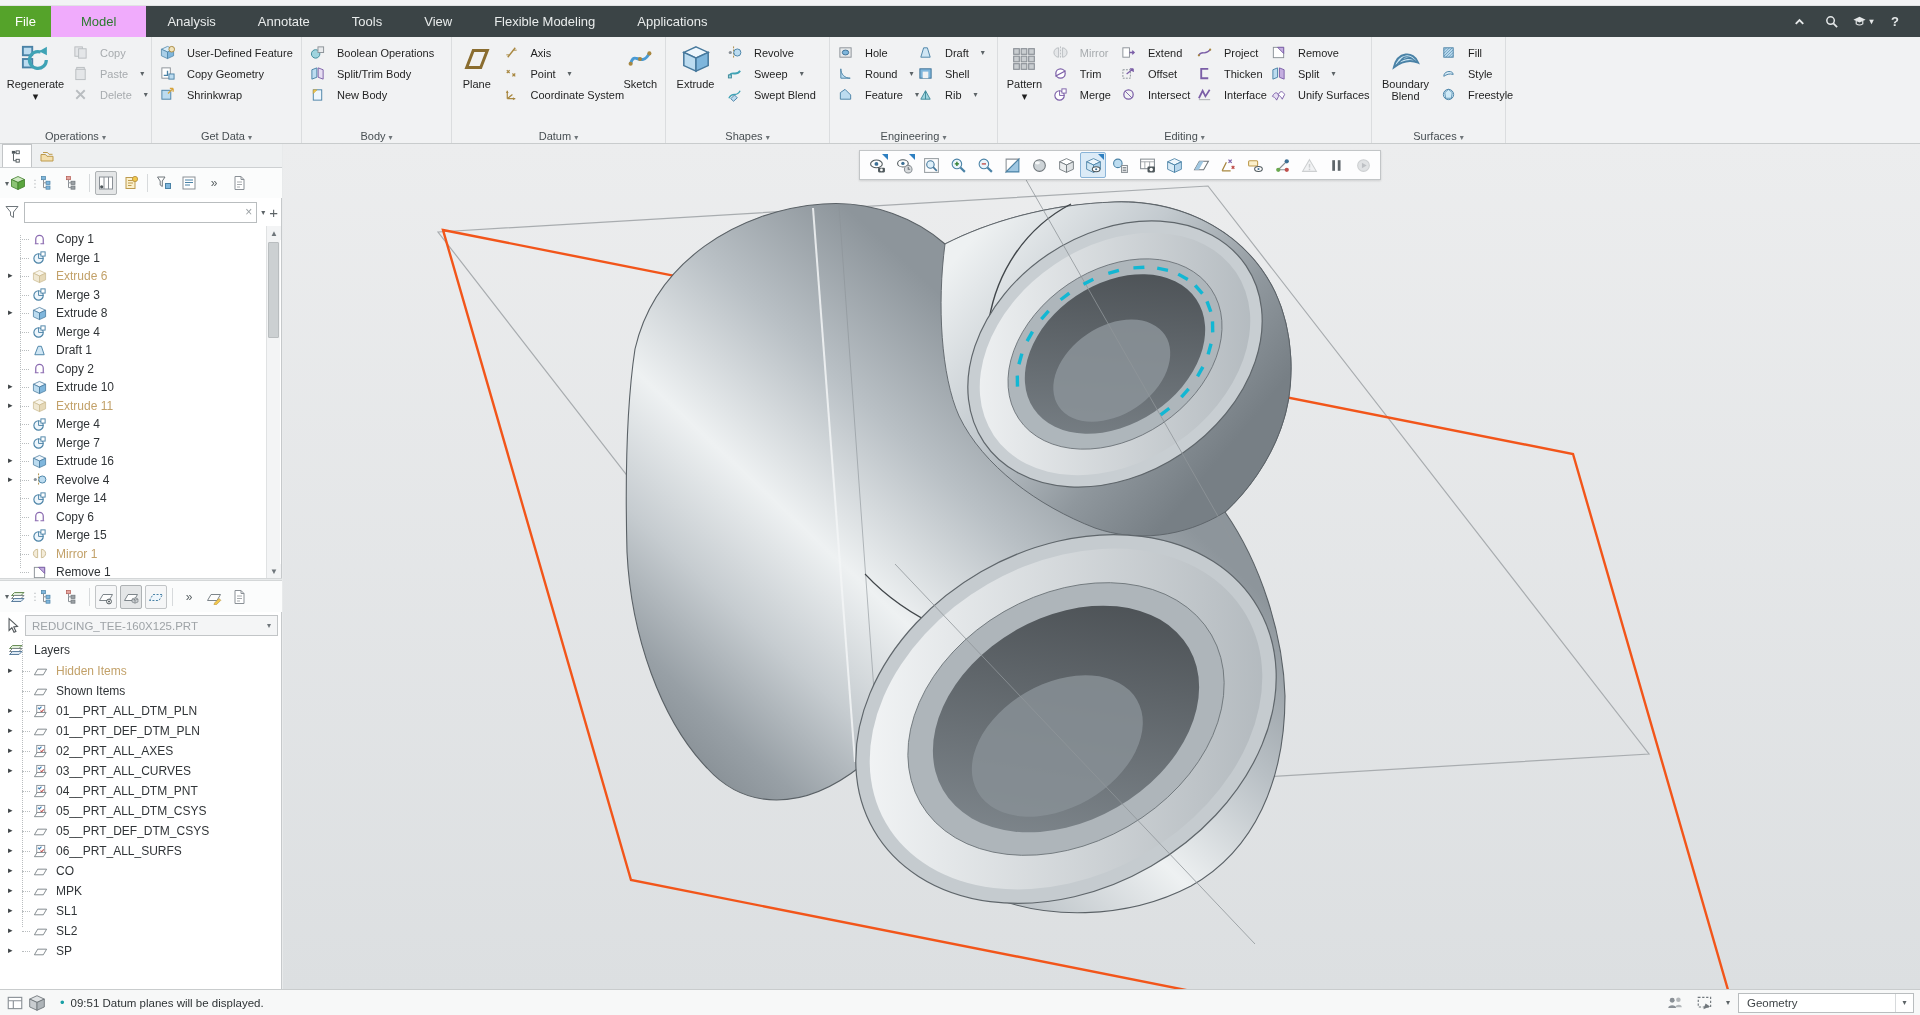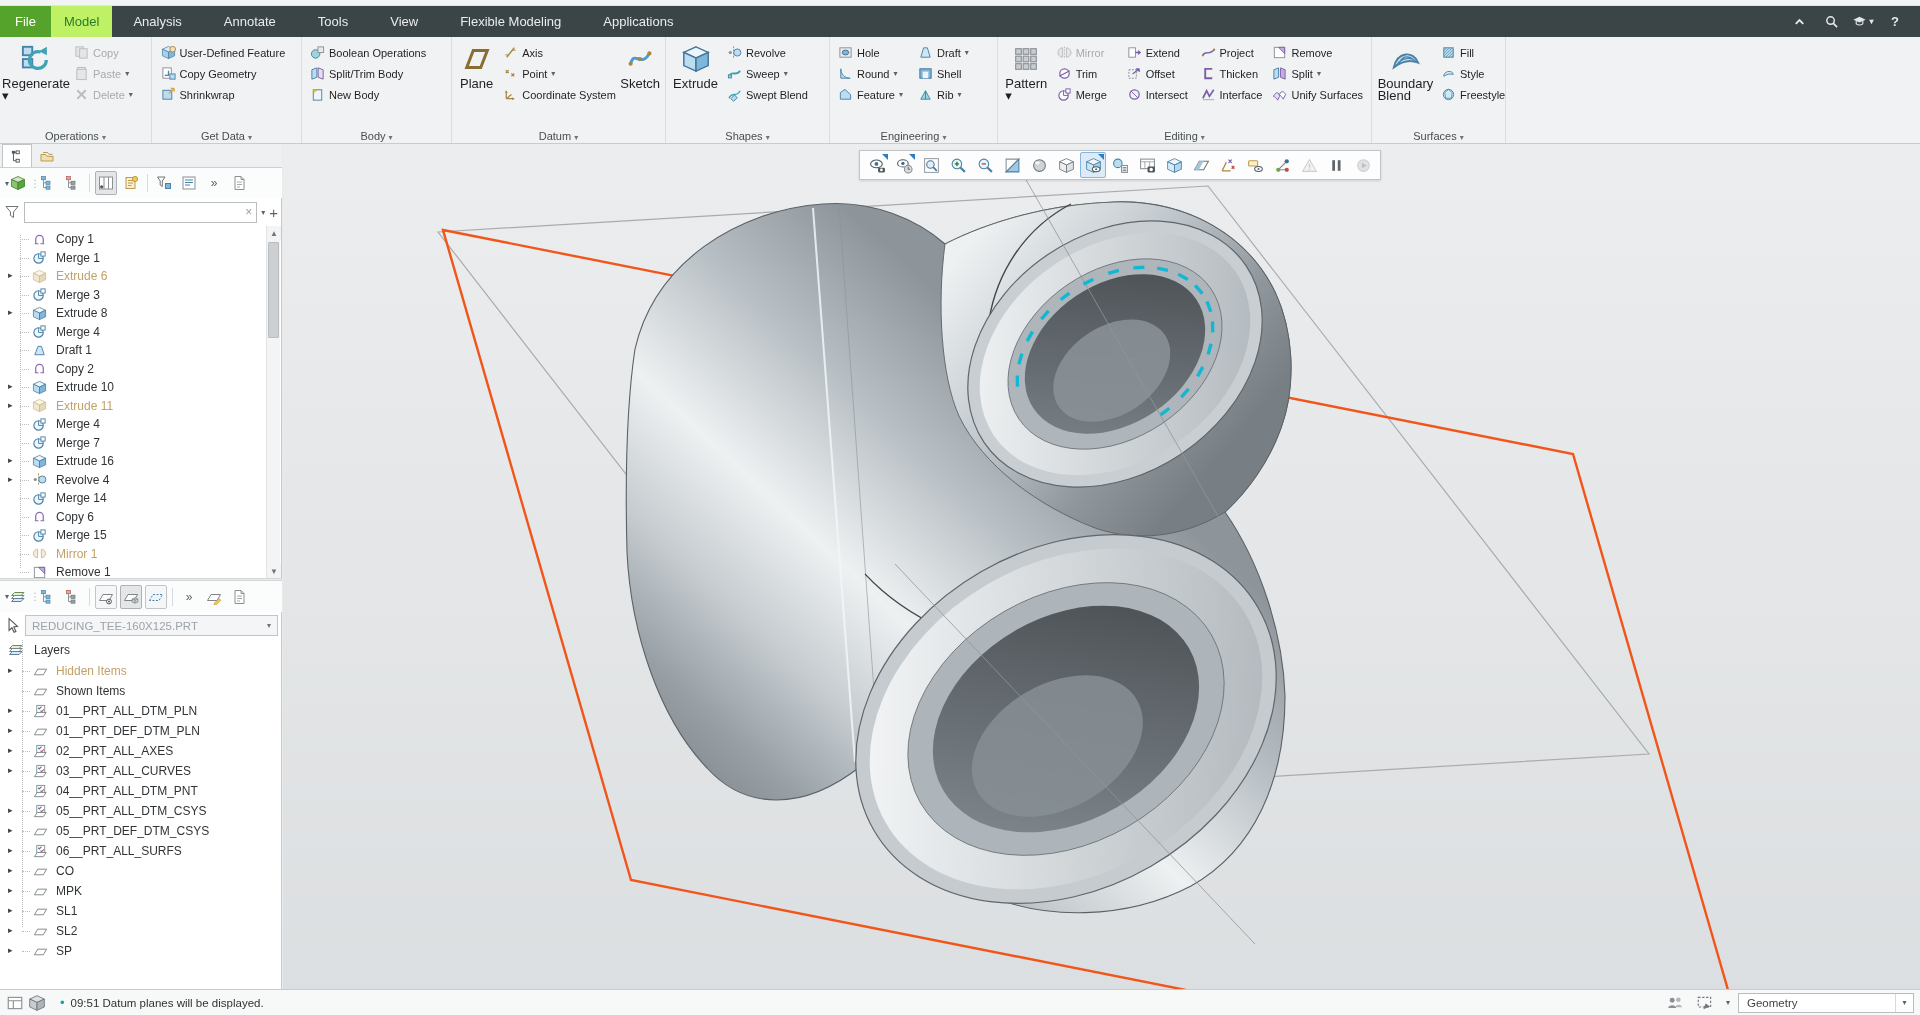--- a/index.html
+++ b/index.html
@@ -2,36 +2,36 @@
 <html><head>
 <meta charset="utf-8">
 <style>
 *{margin:0;padding:0;box-sizing:border-box}
 html,body{width:1920px;height:1015px;overflow:hidden;font-family:"Liberation Sans",sans-serif;background:#e8eaeb;-webkit-font-smoothing:antialiased}
 #topstrip{position:absolute;left:0;top:0;width:1920px;height:6px;background:#f2f3f4;border-bottom:1px solid #e0e2e3}
 
 #tabbar{position:absolute;left:0;top:6px;width:1920px;height:31px;background:#3b4446;display:flex;align-items:stretch}
 .tab{color:#e9ecec;font-size:13px;display:flex;align-items:center;padding:0 21px;cursor:default;white-space:nowrap}
 .tab.file{background:#55a32a;color:#fff;padding:0 15px}
-.tab.active{background:#bef264;color:#2c7a2e;padding:0 13px}
+.tab.active{background:#f0abfc;color:#2c7a2e;padding:0 30px}
 #winbtns{margin-left:auto;display:flex;align-items:center;gap:6px;padding-right:12px}
 .winbtn{width:26px;height:24px;display:flex;align-items:center;justify-content:center;color:#e5e8e9;font-size:13px;font-weight:bold}
 .winbtn svg{width:15px;height:15px}
 
 #ribbon{position:absolute;left:0;top:37px;width:1920px;height:107px;background:#f1f2f3;border-bottom:1px solid #c9cccd;display:flex;overflow:hidden}
 .rgroup{position:relative;height:100%;border-right:1px solid #dbdddf;padding:3px 4px 17px 4px;display:flex;gap:2px}
 .rlabel{position:absolute;bottom:1px;left:0;right:0;text-align:center;font-size:11px;color:#474e52;white-space:nowrap}
 .rlabel .dd{font-size:8px;color:#6f7579}
 .rcol{display:flex;flex-direction:column;justify-content:flex-start;padding-top:2px}
-.rsm{height:21px;display:flex;align-items:center;gap:4px;padding:0 3px;font-size:11px;color:#1f1f1f;white-space:nowrap;border:1px solid transparent;border-radius:2px}
+.rsm{height:21px;display:flex;align-items:center;gap:12px;padding:0 3px;font-size:11px;color:#1f1f1f;white-space:nowrap;border:1px solid transparent;border-radius:2px}
 .rsm .dd{font-size:8px;color:#5c6putable3 66}
 .rsm .dd{font-size:8px;color:#5c6366}
 .rsm.dis{color:#a7abae}
 .rsm.dis svg *{stroke:#b9bdc0 !important;fill:#e4e6e8 !important}
-.rbig{display:flex;flex-direction:column;align-items:center;justify-content:flex-start;padding-top:3px;font-size:13px;color:#1f1f1f;line-height:12px;border:1px solid transparent;border-radius:2px}
+.rbig{display:flex;flex-direction:column;align-items:center;justify-content:flex-start;padding-top:3px;font-size:11px;color:#1f1f1f;text-align:center;line-height:12px;border:1px solid transparent;border-radius:2px}
 .rbig .bic{width:30px;height:30px;margin-bottom:4px}
 .rbig .bic svg{width:30px;height:30px}
 .ic{display:inline-block;flex:none}
 .ic svg{width:100%;height:100%;display:block}
 
 #main{position:absolute;left:0;top:144px;width:1920px;height:845px}
 #leftpanel{position:absolute;left:0;top:0;width:282px;height:845px;background:#fff;border-right:1px solid #c6c9cb}
 #treetabs{position:absolute;left:0;top:0;width:282px;height:24px;background:#eef0f1;border-bottom:1px solid #cdd0d2;display:flex;align-items:flex-end;padding-left:2px}
 .ttab{width:30px;height:23px;display:flex;align-items:center;justify-content:center}
 .ttab.on{background:#fff;border:1px solid #c2c5c7;border-bottom:none}
@@ -170,21 +170,21 @@
               <svg viewBox="0 0 16 16" xmlns="http://www.w3.org/2000/svg">
                 <path d="M3.5 3.5 L12.5 12.5 M12.5 3.5 L3.5 12.5" stroke="#b3b7ba" stroke-width="2" fill="none"></path>
               </svg>
             </span>
             <span>Delete</span>
             <span class="dd">▾</span>
           </div>
         </div>
         <div class="rlabel"><span>Operations</span> <span class="dd">▾</span></div>
       </div>
-      <div class="rgroup" style="width: 150px; justify-content: center;">
+      <div class="rgroup" style="width: 150px;">
         <div class="rcol" style="width:140px">
           <div class="rsm">
           <span class="ic" style="width:15px;height:15px">
               <svg viewBox="0 0 16 16" xmlns="http://www.w3.org/2000/svg">
                 <path d="M8 1.5L14.5 4.5 8 7.5 1.5 4.5Z" fill="#d8ecf8" stroke="#4a82a6" stroke-width=".8"></path>
                 <path d="M1.5 4.5L8 7.5V14.5L1.5 11.5Z" fill="#a9cfe8" stroke="#4a82a6" stroke-width=".8"></path>
                 <path d="M14.5 4.5L8 7.5V14.5L14.5 11.5Z" fill="#7fb6dc" stroke="#4a82a6" stroke-width=".8"></path>
                 <circle cx="12.5" cy="4.5" r="3" fill="#f0e3bb" stroke="#a8873f"></circle>
               </svg>
             </span>

